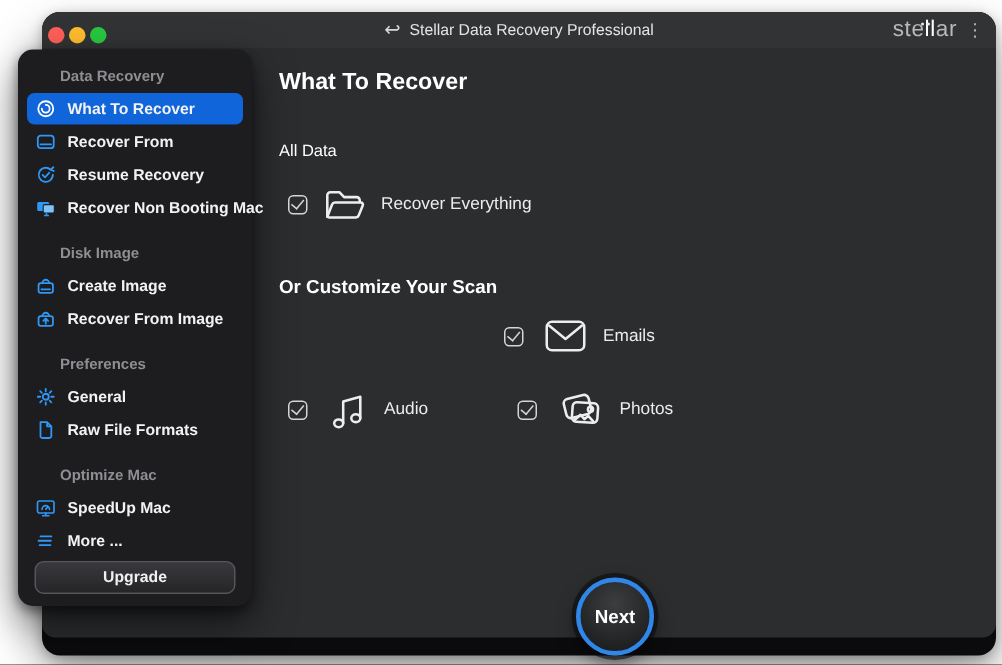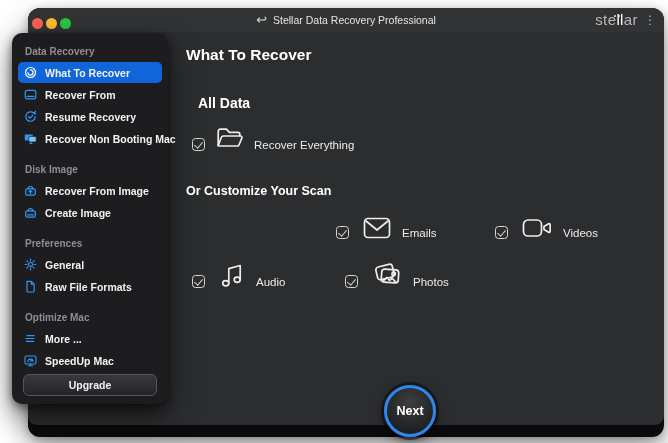--- a/index.html
+++ b/index.html
@@ -34,41 +34,41 @@
   .logo .mid { color:#ffffff; font-weight:400; position:relative; }
   .udots { position:absolute; right:18px; top:4px; display:flex; gap:2px; }
   .udots i { width:2px; height:2px; border-radius:50%; background:#e9e9e9; display:block; }
   .menu-dots { position:absolute; right:8px; top:5px; color:#b5b5b5; font-size:12px;
                line-height:14px; letter-spacing:0; }
 
   
   .sidebar { position:absolute; left:12px; top:33px; width:156px; height:371px;
              background:#1d1d20; border-radius:10px; padding-top:4px;
              box-shadow:0 12px 28px rgba(0,0,0,.55), 0 3px 8px rgba(0,0,0,.45); }
-  .side-label { margin:9px 13px 5px; color:#8e8e93; font-size:10px; font-weight:700; }
+  .side-label { margin:9px 28px 5px; color:#8e8e93; font-size:10px; font-weight:700; }
   .side-label.gap { margin-top:15px; }
   .side-item { display:flex; align-items:center; gap:8px; height:21px; margin:1px 6px;
                padding:0 6px; border-radius:5px; color:#f2f2f2; font-size:10.5px;
                font-weight:700; cursor:default; white-space:nowrap; }
   .side-item.selected { background:#0f65d9; }
   .sicon { width:13px; height:13px; flex:none; }
   .sicon svg { display:block; }
 
   .upgrade-btn { position:absolute; left:11px; right:11px; bottom:8px; height:22px;
                  border-radius:6px; border:1px solid #55555a;
                  background:linear-gradient(#39393d, #252528);
                  color:#f0f0f0; font-size:10.5px; font-weight:700;
                  display:flex; align-items:center; justify-content:center; }
 
   
   .h-main  { position:absolute; left:186px; top:46px;  font-size:15.5px; font-weight:700; color:#ffffff; }
-  .h-sub1  { position:absolute; left:186px; top:95px;  font-size:14px; font-weight:700; color:#ffffff;margin-left:12px; }
+  .h-sub1  { position:absolute; left:186px; top:95px;  font-size:11px; font-weight:400; color:#ffffff; }
   .h-sub2  { position:absolute; left:186px; top:184px; font-size:12.5px; font-weight:700; color:#ffffff; }
 
-  .cell { position:absolute; display:flex; align-items:flex-end; height:30px; }
+  .cell { position:absolute; display:flex; align-items:center; height:30px; }
   .cb { width:13px; height:13px; border:1.5px solid #d6d6d6; border-radius:3.5px;
         position:relative; flex:none; }
   .cb::after { content:""; position:absolute; left:3.2px; top:0.8px; width:3.6px; height:7px;
                border:solid #d6d6d6; border-width:0 1.5px 1.5px 0; transform:rotate(40deg); }
   .cicon { flex:none; display:flex; align-items:center; justify-content:center; }
   .cell .label { color:#ececec; font-size:11.5px; font-weight:400; white-space:nowrap; }
   .gap1 { width:14px; flex:none; } .gap2 { width:11px; flex:none; }
 
   
   .next-btn { position:absolute; left:384px; top:385px; width:52px; height:52px;
@@ -149,40 +149,40 @@
           <path d="M7 10 v1.4 M5.4 11.6 h3.2" stroke="#2f97f5" stroke-width="1" fill="none"></path>
         </svg>
         </span>
       <span>Recover Non Booting Mac</span>
     </div>
 
     <div class="side-label gap">Disk Image</div>
 
     <div class="side-item">
       <span class="sicon">
+        <svg width="13" height="13" viewBox="0 0 13 13" fill="none" stroke="#2f97f5" stroke-width="1.2" stroke-linecap="round">
+          <path d="M4.2 4.8 a2.3 2.3 0 0 1 4.6 0"></path>
+            <rect x="1.7" y="4.8" width="9.6" height="6.4" rx="1.6"></rect>
+            <path d="M3.6 8.9 h5.8"></path>
+        </svg>
+        </span>
+      <span>Create Image</span>
+    </div>
+
+    <div class="side-item">
+      <span class="sicon">
         <svg width="13" height="13" viewBox="0 0 13 13" fill="none" stroke="#2f97f5" stroke-width="1.2" stroke-linecap="round" stroke-linejoin="round">
           <path d="M4.2 4.8 a2.3 2.3 0 0 1 4.6 0"></path>
             <rect x="1.7" y="4.8" width="9.6" height="6.4" rx="1.6"></rect>
           <path d="M6.5 9.8 V6.4 M4.9 7.9 l1.6 -1.6 1.6 1.6"></path>
         </svg>
         </span>
       <span>Recover From Image</span>
     </div>
 
-    <div class="side-item">
-      <span class="sicon">
-        <svg width="13" height="13" viewBox="0 0 13 13" fill="none" stroke="#2f97f5" stroke-width="1.2" stroke-linecap="round">
-          <path d="M4.2 4.8 a2.3 2.3 0 0 1 4.6 0"></path>
-            <rect x="1.7" y="4.8" width="9.6" height="6.4" rx="1.6"></rect>
-            <path d="M3.6 8.9 h5.8"></path>
-        </svg>
-        </span>
-      <span>Create Image</span>
-    </div>
-
     <div class="side-label gap">Preferences</div>
 
     <div class="side-item">
       <span class="sicon">
         <svg width="13" height="13" viewBox="0 0 13 13" fill="none" stroke="#2f97f5" stroke-width="1.2" stroke-linecap="round">
           <circle cx="6.5" cy="6.5" r="2"></circle>
           <path d="M6.5 1.2 v1.6 M6.5 10.2 v1.6 M1.2 6.5 h1.6 M10.2 6.5 h1.6 M2.8 2.8 l1.1 1.1 M9.1 9.1 l1.1 1.1 M10.2 2.8 l-1.1 1.1 M3.9 9.1 l-1.1 1.1"></path>
         </svg>
         </span>
       <span>General</span>
@@ -192,42 +192,42 @@
       <span class="sicon">
         <svg width="13" height="13" viewBox="0 0 13 13" fill="none" stroke="#2f97f5" stroke-width="1.2" stroke-linejoin="round">
           <path d="M3 1.4 h4.4 l2.8 2.8 v6.6 a1.2 1.2 0 0 1 -1.2 1.2 H4.2 A1.2 1.2 0 0 1 3 10.8 z"></path>
           <path d="M7.4 1.4 v2.8 h2.8"></path>
         </svg>
         </span>
       <span>Raw File Formats</span>
     </div>
 
     <div class="side-label gap">Optimize Mac</div>
-
-    <div class="side-item">
-      <span class="sicon">
-        <svg width="13" height="13" viewBox="0 0 13 13" fill="none" stroke="#2f97f5" stroke-width="1.2" stroke-linecap="round">
-          <path d="M3.4 3.6 h7.2 M2.4 6.5 h8.2 M3.4 9.4 h7.2" transform="skewX(-6)"></path>
-        </svg>
-        </span>
-      <span>More ...</span>
-    </div>
 
     <div class="side-item">
       <span class="sicon">
         <svg width="13" height="13" viewBox="0 0 13 13" fill="none" stroke="#2f97f5" stroke-width="1.1" stroke-linecap="round">
           <rect x="1" y="2" width="11" height="8" rx="1.4"></rect>
           <path d="M6.5 10 v1.6 M4.4 11.8 h4.2"></path>
           <path d="M4 7.6 a2.5 2.5 0 0 1 5 0"></path>
             <path d="M6.5 7.4 l1.4 -1.4"></path>
         </svg>
         </span>
       <span>SpeedUp Mac</span>
     </div>
 
+    <div class="side-item">
+      <span class="sicon">
+        <svg width="13" height="13" viewBox="0 0 13 13" fill="none" stroke="#2f97f5" stroke-width="1.2" stroke-linecap="round">
+          <path d="M3.4 3.6 h7.2 M2.4 6.5 h8.2 M3.4 9.4 h7.2" transform="skewX(-6)"></path>
+        </svg>
+        </span>
+      <span>More ...</span>
+    </div>
+
     <div class="upgrade-btn">Upgrade</div>
   </div>
 
   <div class="h-main">What To Recover</div>
   <div class="h-sub1">All Data</div>
 
   <div class="cell" style="left:192px; top:121px;">
     <span class="cb"></span>
     <span class="gap1" style="width:10px"></span>
     <span class="cicon">
@@ -249,32 +249,20 @@
     <span class="cicon">
       <svg width="28" height="22" viewBox="0 0 28 22" fill="none" stroke="#ededed" stroke-width="1.7" stroke-linejoin="round" stroke-linecap="round">
         <rect x="1.5" y="1.5" width="25" height="19" rx="3.5"></rect>
         <path d="M3 4 l11 9 11-9"></path>
       </svg>
       </span>
     <span class="gap2"></span>
     <span class="label">Emails</span>
   </div>
 
-  <div class="cell" style="left:495px; top:209px;">
-    <span class="cb"></span>
-    <span class="gap1"></span>
-    <span class="cicon">
-      <svg width="30" height="22" viewBox="0 0 30 22" fill="none" stroke="#ededed" stroke-width="1.7" stroke-linejoin="round" stroke-linecap="round">
-        <rect x="1.5" y="3" width="18" height="16" rx="4.5"></rect>
-        <path d="M22 9.5 l4.6-2.8 a1 1 0 0 1 1.5 0.9 v6.8 a1 1 0 0 1-1.5 0.9 L22 12.5 z"></path>
-      </svg>
-      </span>
-    <span class="gap2"></span>
-    <span class="label">Videos</span>
-  </div>
 
   <div class="cell" style="left:192px; top:258px;">
     <span class="cb"></span>
     <span class="gap1"></span>
     <span class="cicon">
       <svg width="26" height="28" viewBox="0 0 26 28" fill="none" stroke="#ededed" stroke-width="1.7" stroke-linejoin="round" stroke-linecap="round">
         <path d="M9.8 23 V8.6 l11.4-3.1 V19.6"></path>
         <ellipse cx="6.8" cy="23.2" rx="3" ry="2.6"></ellipse>
         <ellipse cx="18.2" cy="19.8" rx="3" ry="2.6"></ellipse>
       </svg>

